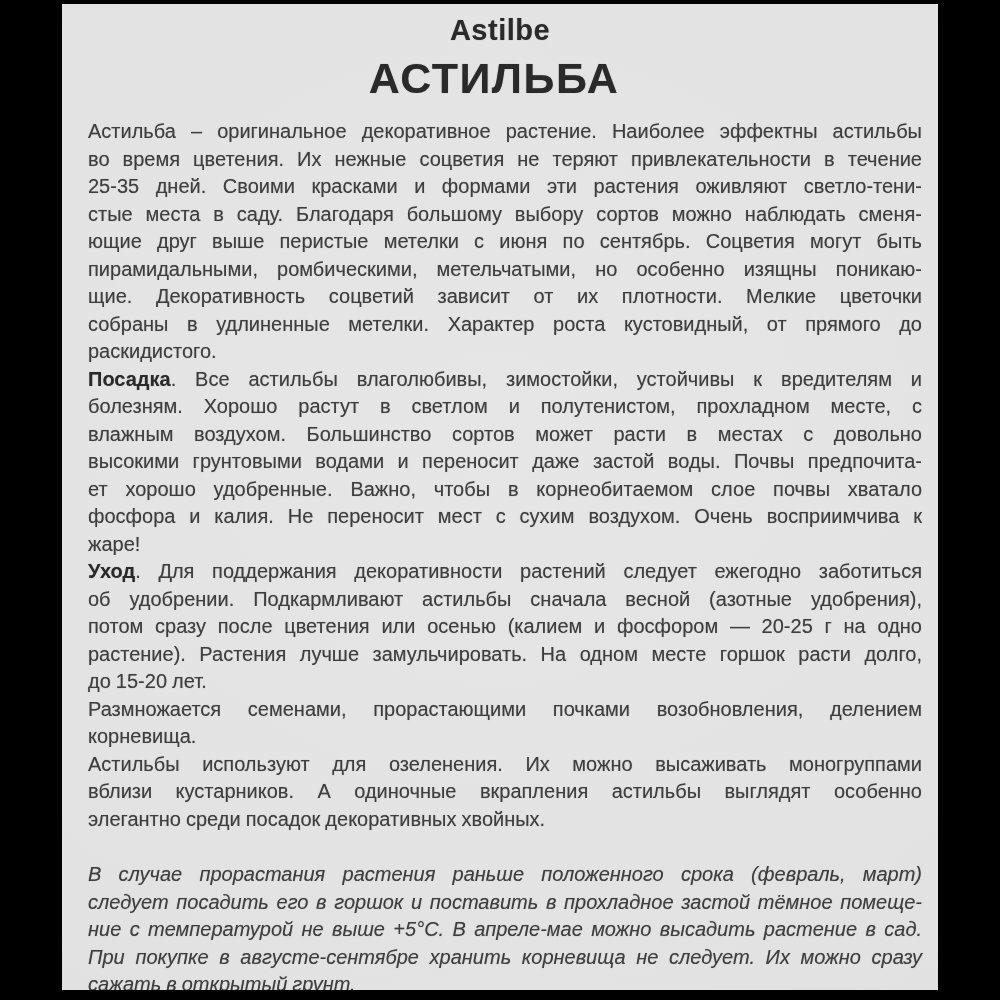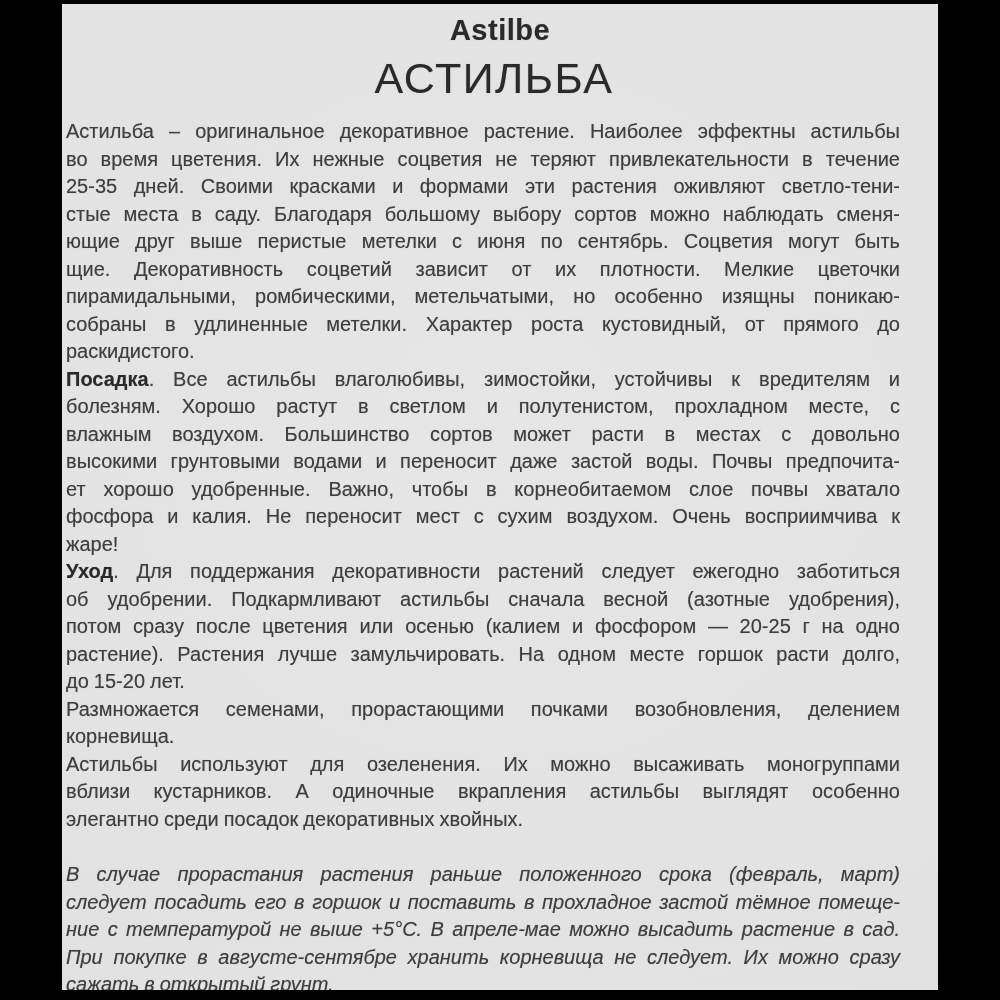--- a/index.html
+++ b/index.html
@@ -31,28 +31,28 @@
     position:absolute; top:10px; left:0; right:0;
     text-align:center;
     font-size:29px; font-weight:bold;
     color:var(--heading-text);
     letter-spacing:0.5px;
     text-shadow:0 0 1px rgba(40,40,40,0.35);
   }
   .title-ru{
     position:absolute; top:50px; left:0; right:12px;
     text-align:center;
-    font-size:43px; font-weight:normal;
+    font-size:43px; font-weight:bold;
     color:var(--heading-text);
     letter-spacing:1.5px;
     text-shadow:0 0 1px rgba(40,40,40,0.35);
   }
   .body-text{
     position:absolute;
-    top:114px; left:4px;
+    top:114px; left:26px;
     width:834px;
     color:var(--body-text);
   }
   .para{ }
   .para.gap{ margin-top:28px;font-style:italic; }
   .line{
     font-size:20px;
     line-height:27.5px;
     height:27.5px;
     word-spacing:-0.5px;
@@ -76,22 +76,22 @@
   <div class="label">
     <div class="title-en">Astilbe</div>
     <div class="title-ru">АСТИЛЬБА</div>
     <div class="body-text">
         <div class="para">
           <div class="line">Астильба – оригинальное декоративное растение. Наиболее эффектны астильбы</div>
           <div class="line">во время цветения. Их нежные соцветия не теряют привлекательности в течение</div>
           <div class="line">25-35 дней. Своими красками и формами эти растения оживляют светло-тени-</div>
           <div class="line">стые места в саду. Благодаря большому выбору сортов можно наблюдать сменя-</div>
           <div class="line">ющие друг выше перистые метелки с июня по сентябрь. Соцветия могут быть</div>
+          <div class="line">пирамидальными, ромбическими, метельчатыми, но особенно изящны поникаю-</div>
           <div class="line">щие. Декоративность соцветий зависит от их плотности. Мелкие цветочки</div>
-          <div class="line">пирамидальными, ромбическими, метельчатыми, но особенно изящны поникаю-</div>
           <div class="line">собраны в удлиненные метелки. Характер роста кустовидный, от прямого до</div>
           <div class="line last">раскидистого.</div>
         </div>
         <div class="para">
           <div class="line"><b>Посадка</b>. Все астильбы влаголюбивы, зимостойки, устойчивы к вредителям и</div>
           <div class="line">болезням. Хорошо растут в светлом и полутенистом, прохладном месте, с</div>
           <div class="line">влажным воздухом. Большинство сортов может расти в местах с довольно</div>
           <div class="line">высокими грунтовыми водами и переносит даже застой воды. Почвы предпочита-</div>
           <div class="line">ет хорошо удобренные. Важно, чтобы в корнеобитаемом слое почвы хватало</div>
           <div class="line">фосфора и калия. Не переносит мест с сухим воздухом. Очень восприимчива к</div>

